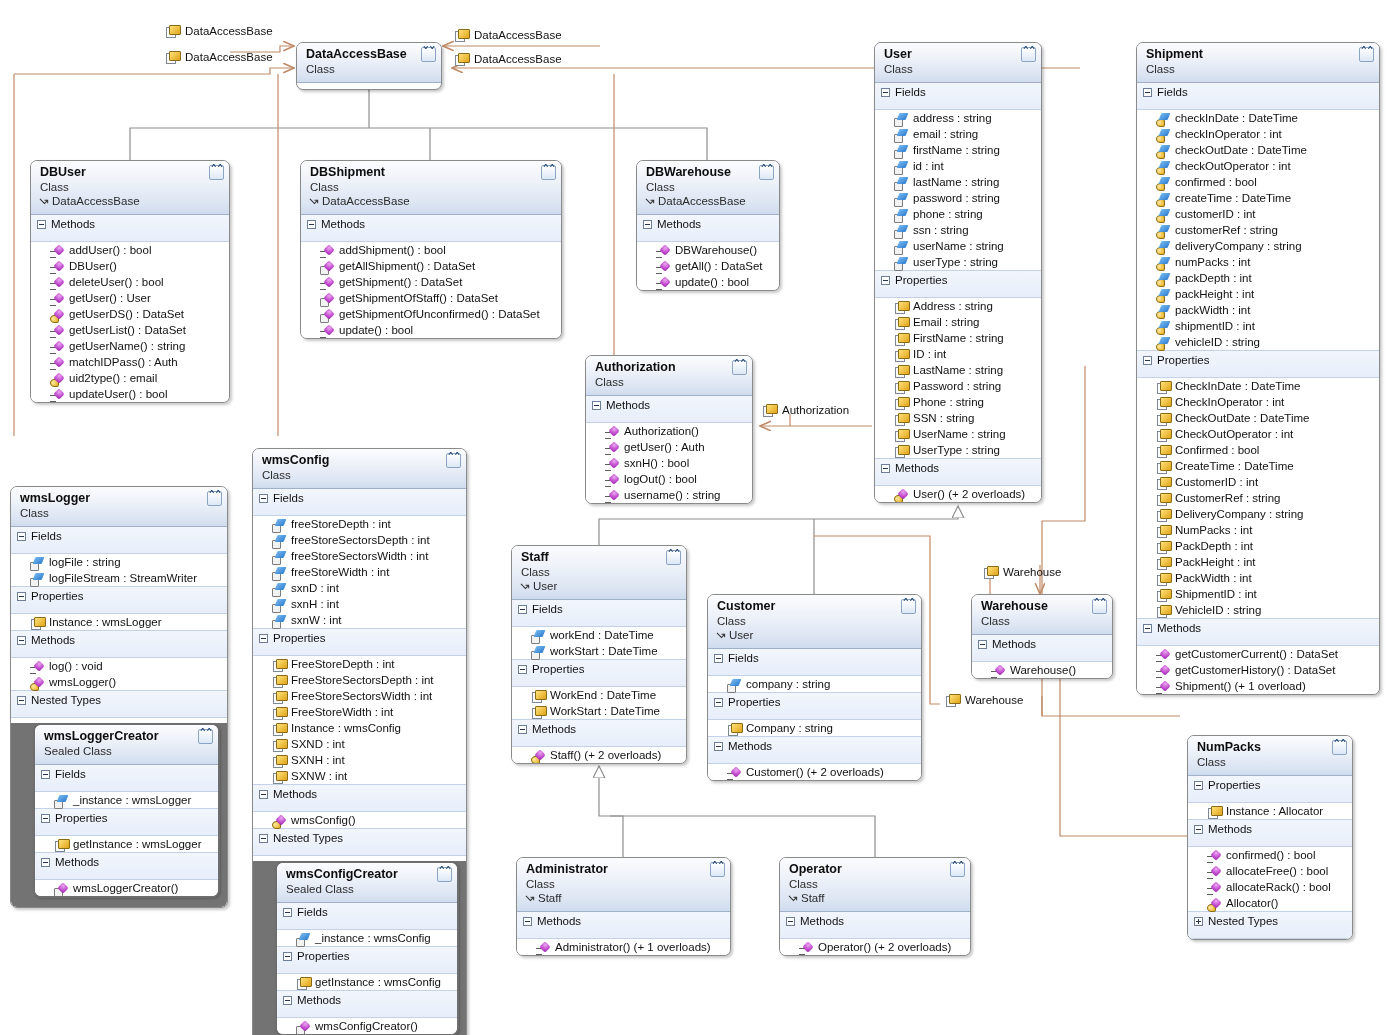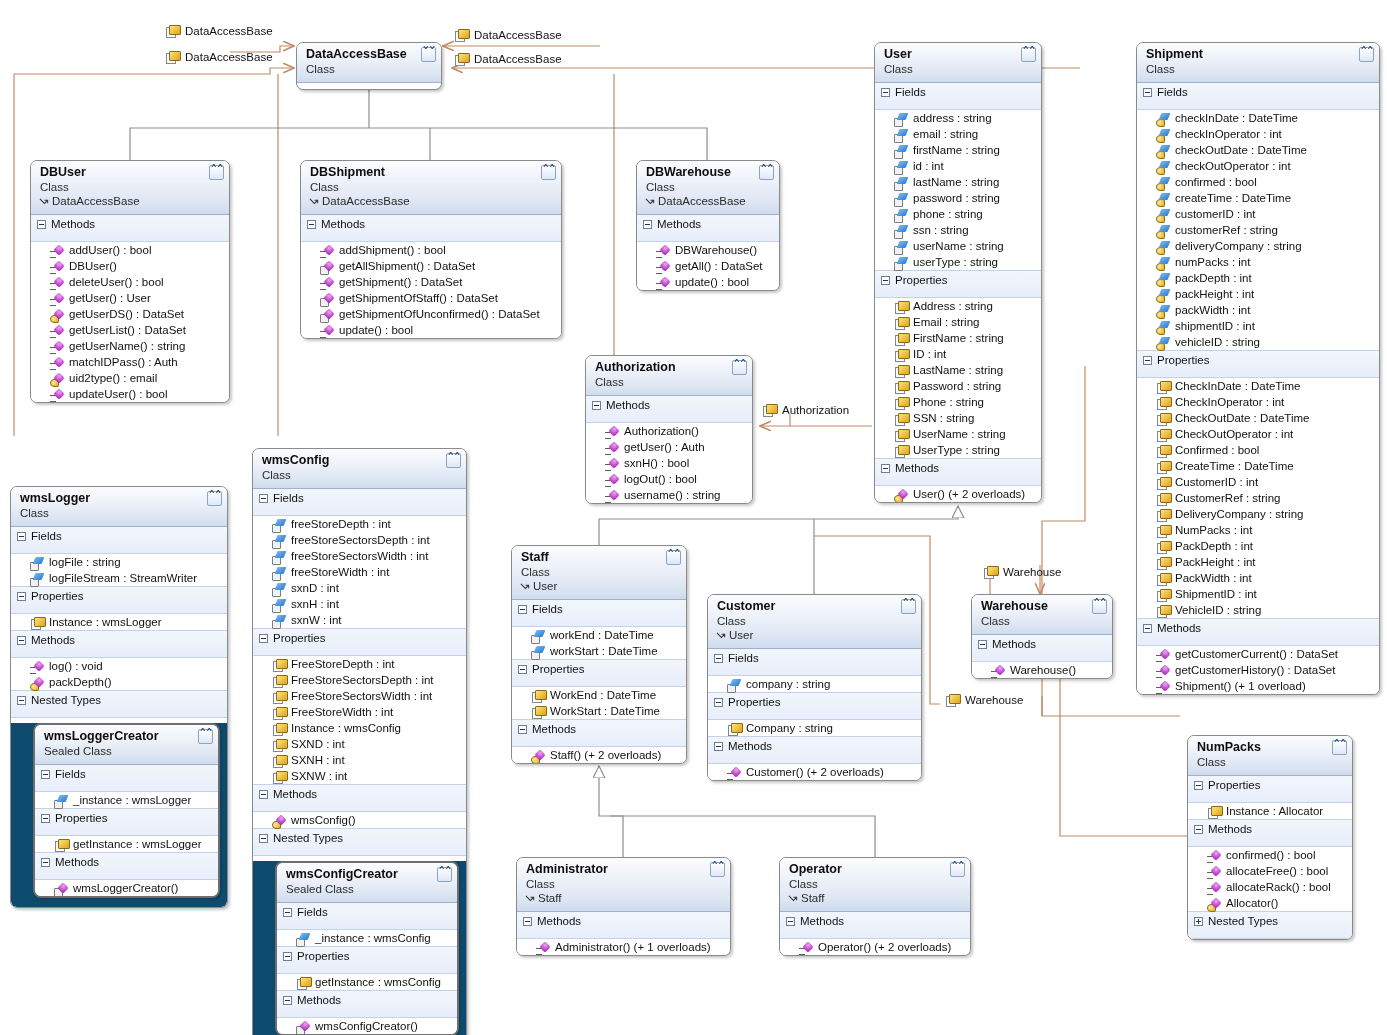--- a/index.html
+++ b/index.html
@@ -165,21 +165,21 @@
   }
 
   
   .lbl {
     position:absolute;
     display:flex; align-items:center; gap:5px;
     font-size:11.5px; color:#111; white-space:nowrap;
     background: rgba(255,255,255,0.0);
   }
   .lbl .ic { width:14px; height:13px; }
-  .nested-wrap { background:#0c4a6e; padding-bottom:2px; }
+  .nested-wrap { background:#737373; padding-bottom:2px; }
 </style>
 </head>
 <body>
 
 <div id="canvas">
 
   <svg id="links" xmlns="http://www.w3.org/2000/svg">
     <defs>
       <marker id="tri" markerWidth="12" markerHeight="12" refX="10" refY="5" orient="auto">
         <path d="M0,0 L10,5 L0,10 z" fill="#ffffff" stroke="#8d8d8d" stroke-width="1"></path>
@@ -777,21 +777,21 @@
           <div class="mem">
             <span class="ic meth lines">
               <span class="mod"></span>
             </span>
             <span class="txt">log() : void</span>
           </div>
           <div class="mem">
             <span class="ic meth key">
               <span class="mod"></span>
             </span>
-            <span class="txt">packDepth()</span>
+            <span class="txt">wmsLogger()</span>
           </div>
           <div class="grp">
             <span class="exp"></span>
             <span>Nested Types</span>
           </div>
           <div class="nested-wrap">
             <div class="cls nested">
               <div class="hdr">
                 <div class="nm">wmsLoggerCreator</div>
                 <div class="kind">Sealed Class</div>

